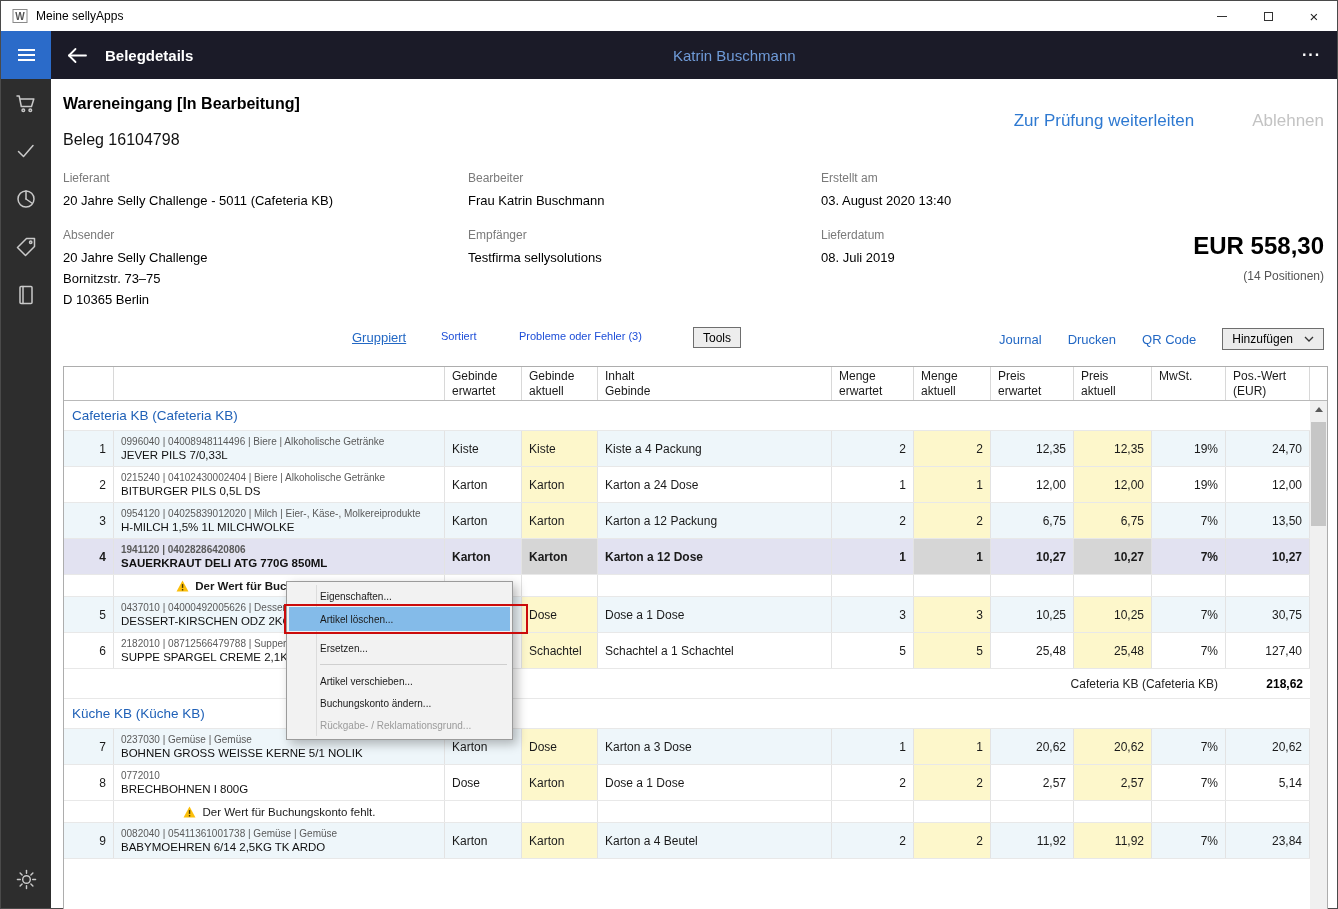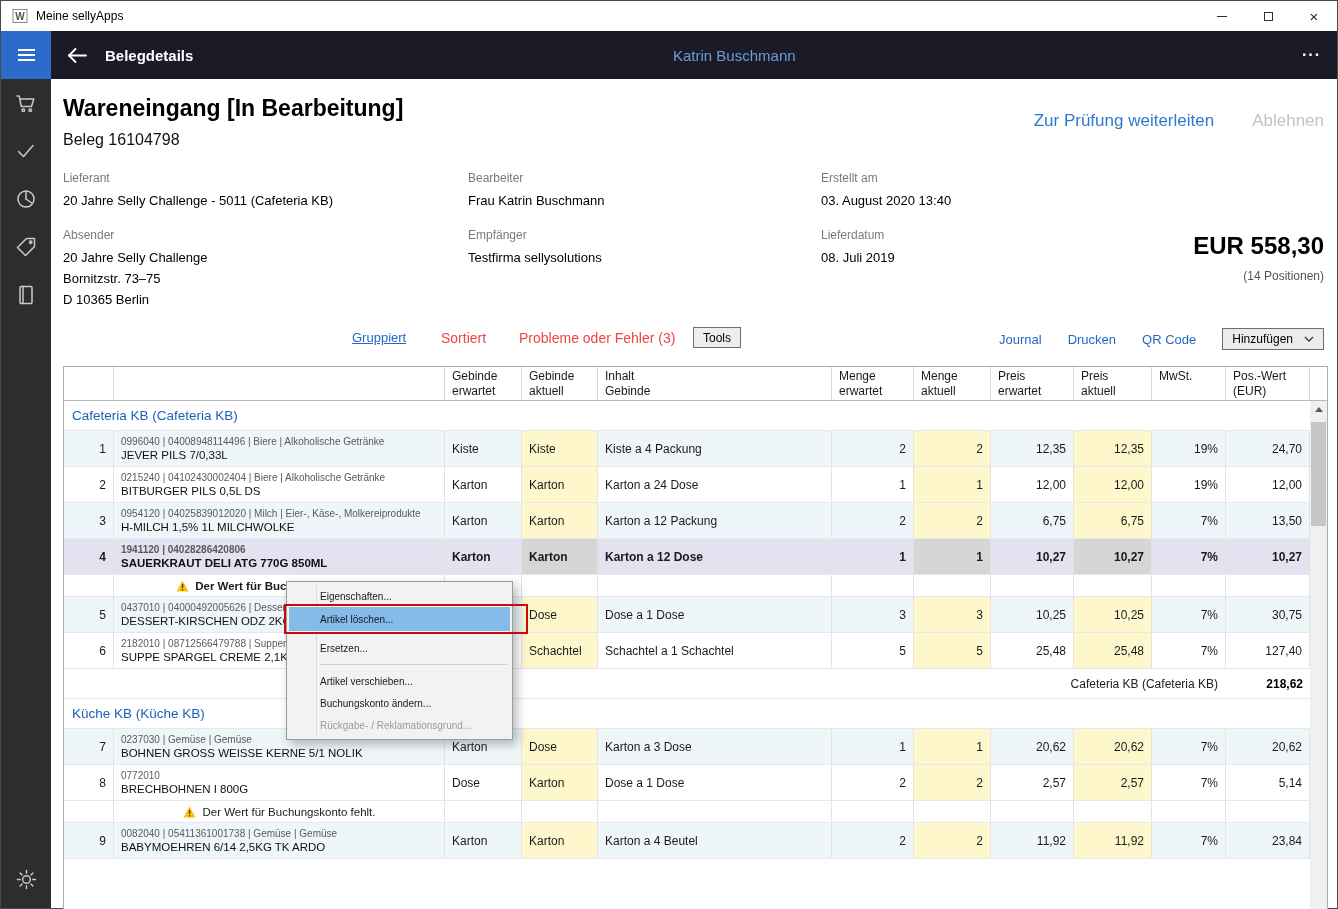--- a/index.html
+++ b/index.html
@@ -27,43 +27,43 @@
   .header-more { position:absolute; right:16px; color:#fff; font-size:16px; font-weight:bold; letter-spacing:1px; cursor:pointer; }
 
   
   .sidebar { position:absolute; top:78px; left:0; width:50px; bottom:0; background:#2d2d2d; }
   .side-icon { height:48px; display:flex; align-items:center; justify-content:center; cursor:pointer; }
   .side-icon svg { stroke:#c9c9c9; fill:none; stroke-width:1.5; stroke-linecap:round; stroke-linejoin:round; }
   .gearpos { position:absolute; bottom:5px; left:0; width:50px; }
 
   
   .content { position:absolute; top:78px; left:50px; right:0; bottom:0; background:#fff; }
-  .page-title { position:absolute; left:12px; top:16px; font-size:23px; font-weight:bold; color:#000; }
+  .page-title { position:absolute; left:12px; top:16px; font-size:16px; font-weight:bold; color:#000; }
   .doc-number { position:absolute; left:12px; top:52px; font-size:16px; color:#111; }
   .head-actions { position:absolute; right:13px; top:32px; display:flex; gap:38px; font-size:17px; }
   .primary-action { color:#2e79d1; cursor:pointer; }
-  .secondary-action { color:#c3c3c3; cursor:pointer; }
+  .secondary-action { color:#c3c3c3; cursor:pointer;margin-left:20px; }
 
   .info-row { position:absolute; left:12px; display:flex; }
   .info-a { top:92px;justify-content:space-between; } .info-b { top:149px; }
   .colw1 { width:405px; } .colw2 { width:353px; }
   .ilabel { font-size:12px; color:#7a7a7a; margin-bottom:5px; }
   .ivalue { font-size:13px; color:#000; line-height:21px; }
   .doc-total { position:absolute; right:13px; top:153px; font-size:24px; font-weight:bold; color:#000; }
   .doc-positions { position:absolute; right:13px; top:190px; font-size:12px; color:#555; }
 
   
   .toolbar { position:absolute; left:0; right:0; top:248px; height:24px; }
   .searchbox { position:absolute; left:12px; top:0; width:248px; height:22px; border:1px solid #6e6e6e; background:#fff; }
   .search-input { width:100%; height:100%; border:none; outline:none; padding:0 26px 0 7px; font-size:12px; font-family:"Liberation Sans",sans-serif; }
   .search-input::placeholder { font-style:italic; color:#8a8a8a; }
   .search-icon { position:absolute; right:5px; top:3px; }
   .tlink { position:absolute; top:3px; color:#2368c4; font-size:13px; cursor:pointer; }
   .tunder { text-decoration:underline; }
-  .tplain { position:absolute; top:3px; color:#ef4444; font-size:14px; cursor:pointer; }
+  .tplain { position:absolute; top:3px; color:#1d4ed8; font-size:11px; cursor:pointer; }
   .pos-gruppiert { left:301px; } .pos-sortiert { left:390px; } .pos-probleme { left:468px; }
   .tools-btn { position:absolute; left:642px; top:0; height:21px; padding:0 9px; background:#ededed; border:1px solid #6e6e6e; font-size:12px; font-family:"Liberation Sans",sans-serif; cursor:pointer; }
   .tright { position:absolute; right:13px; top:0; height:24px; display:flex; align-items:center; gap:26px; }
   .rlink { color:#2368c4; font-size:13px; cursor:pointer; }
   .add-btn { height:22px; display:inline-flex; align-items:center; gap:11px; padding:0 9px; background:#ececec; border:1px solid #6e6e6e; font-size:12px; font-family:"Liberation Sans",sans-serif; cursor:pointer; }
 
   
   .table { position:absolute; left:12px; top:287px; width:1265px; height:630px; border:1px solid #adadad; background:#fff; overflow:hidden; }
   .thead { display:flex; height:34px; border-bottom:1px solid #b9b9b9; background:#fff; }
   .th { flex:none; padding:2px 7px; font-size:12px; line-height:15px; color:#1a1a1a; border-right:1px solid #d8d8d8; overflow:hidden; white-space:nowrap; }

